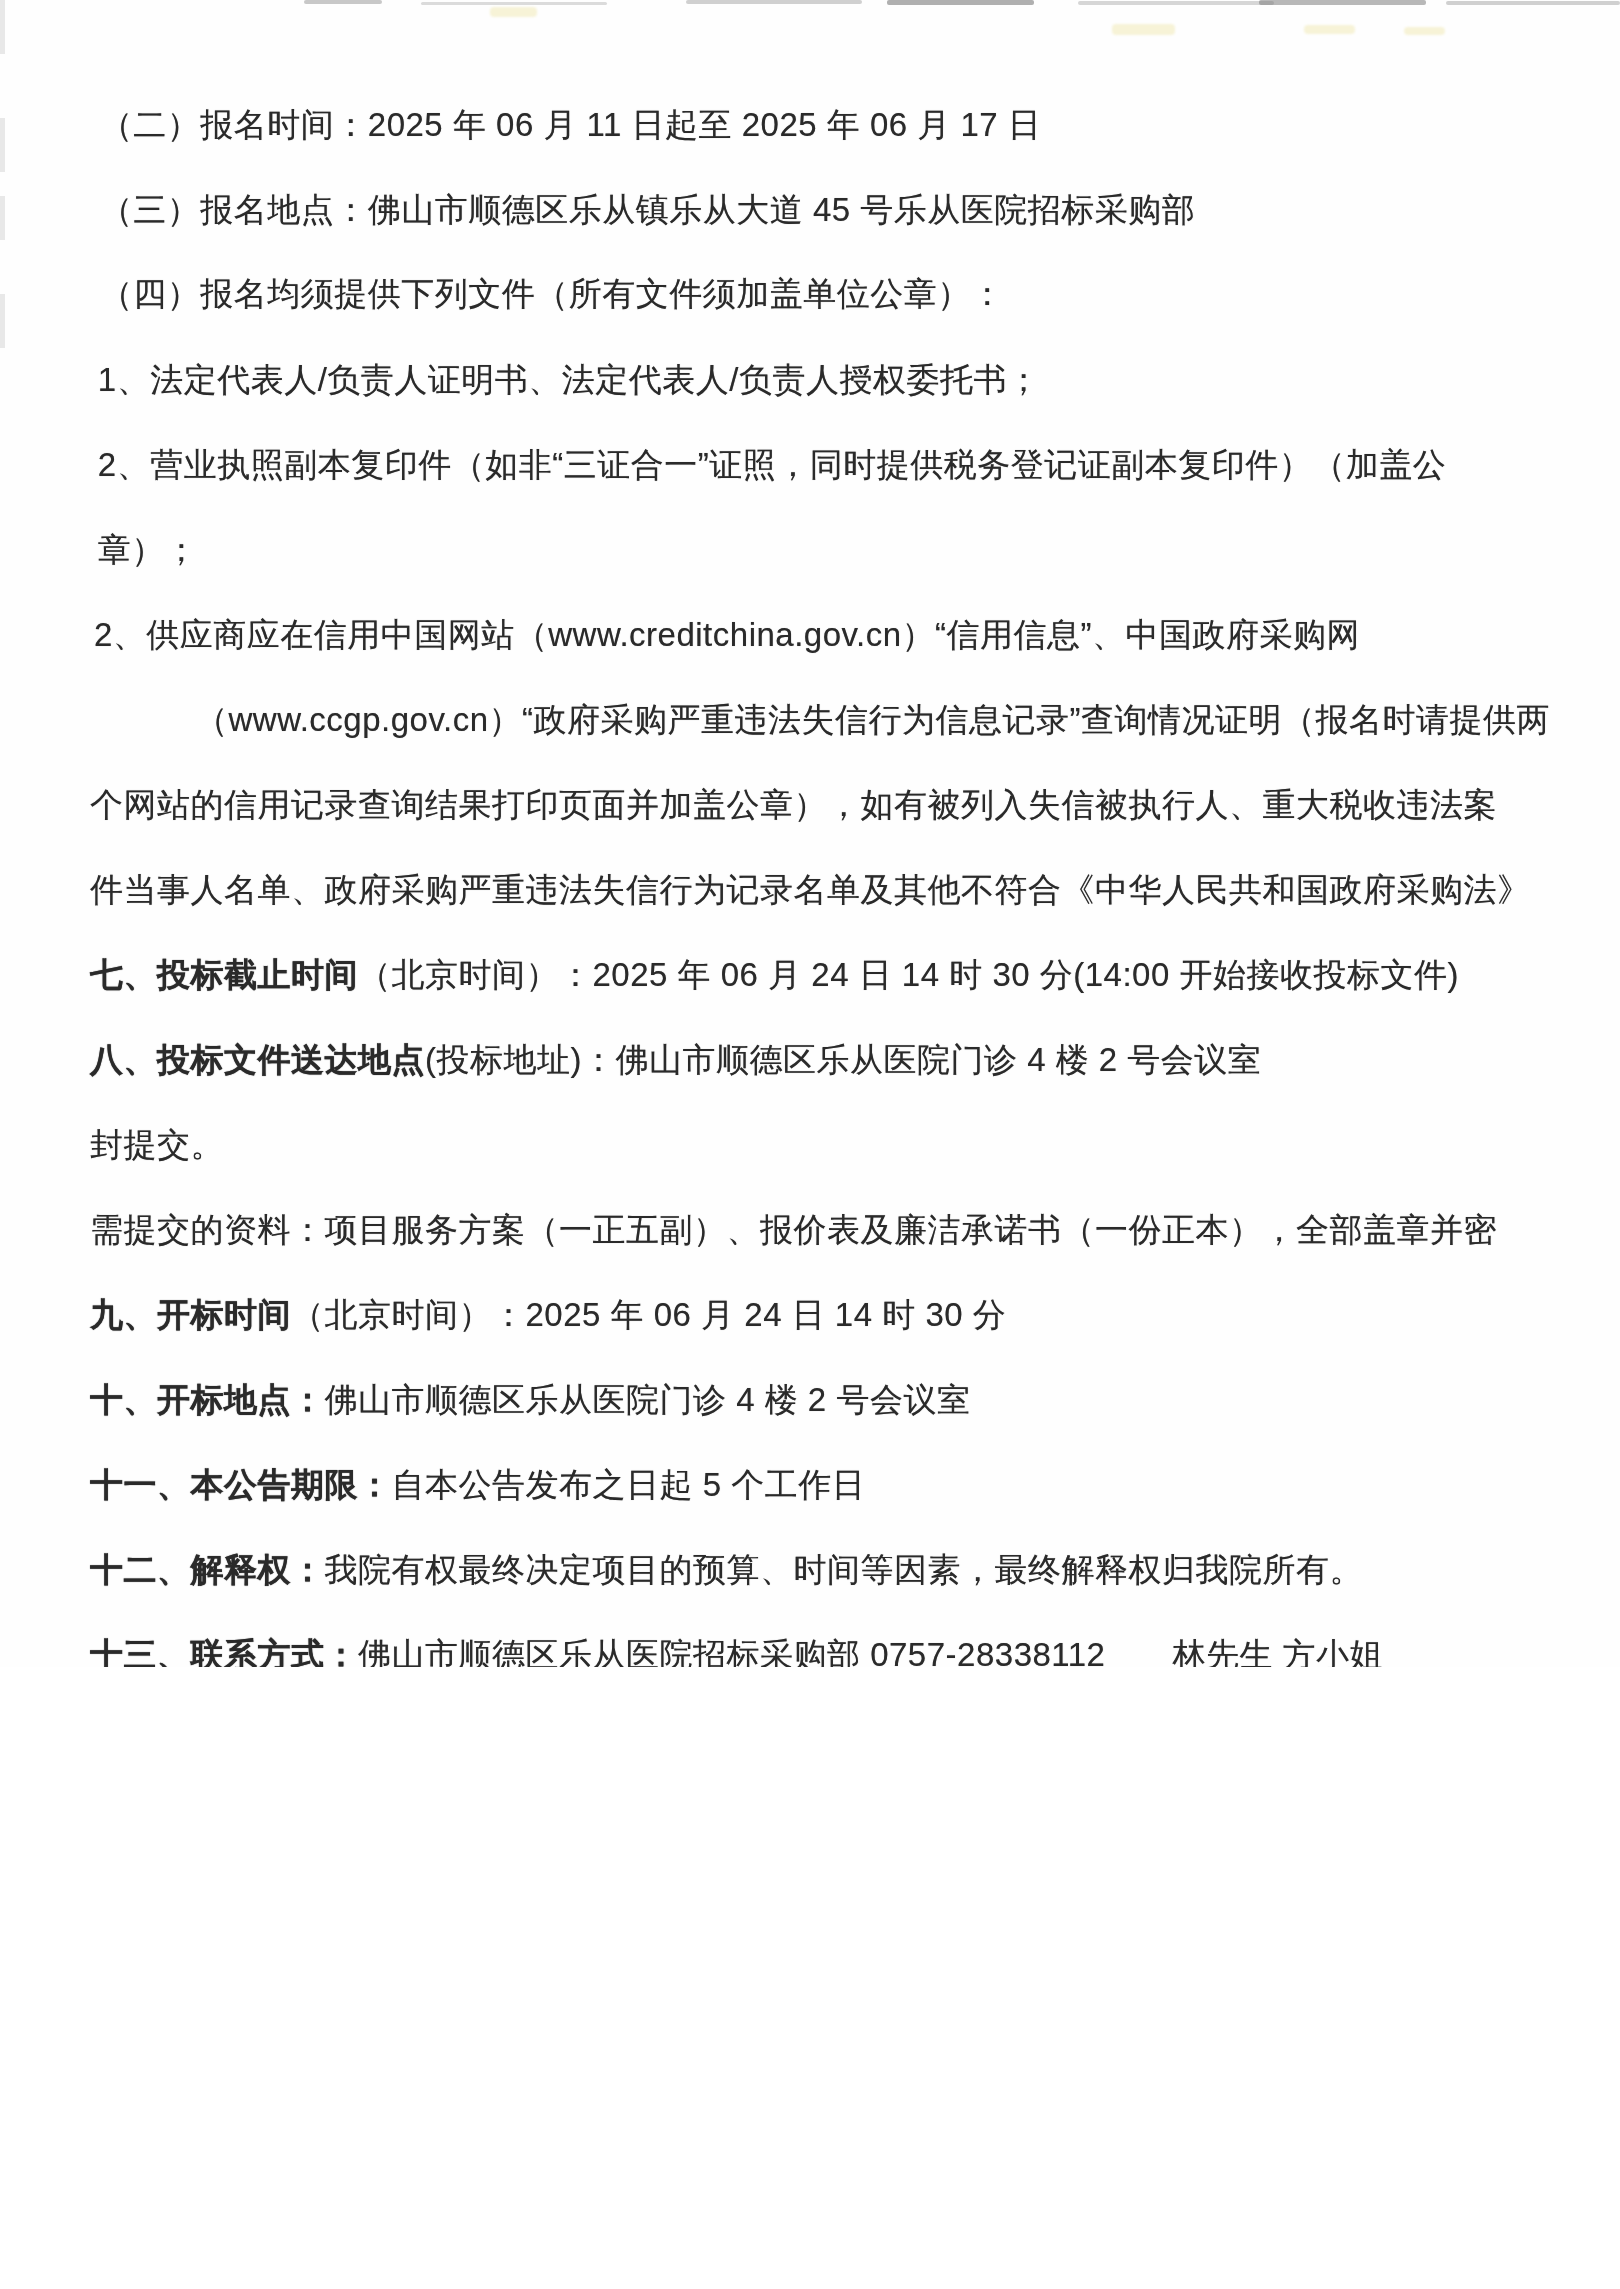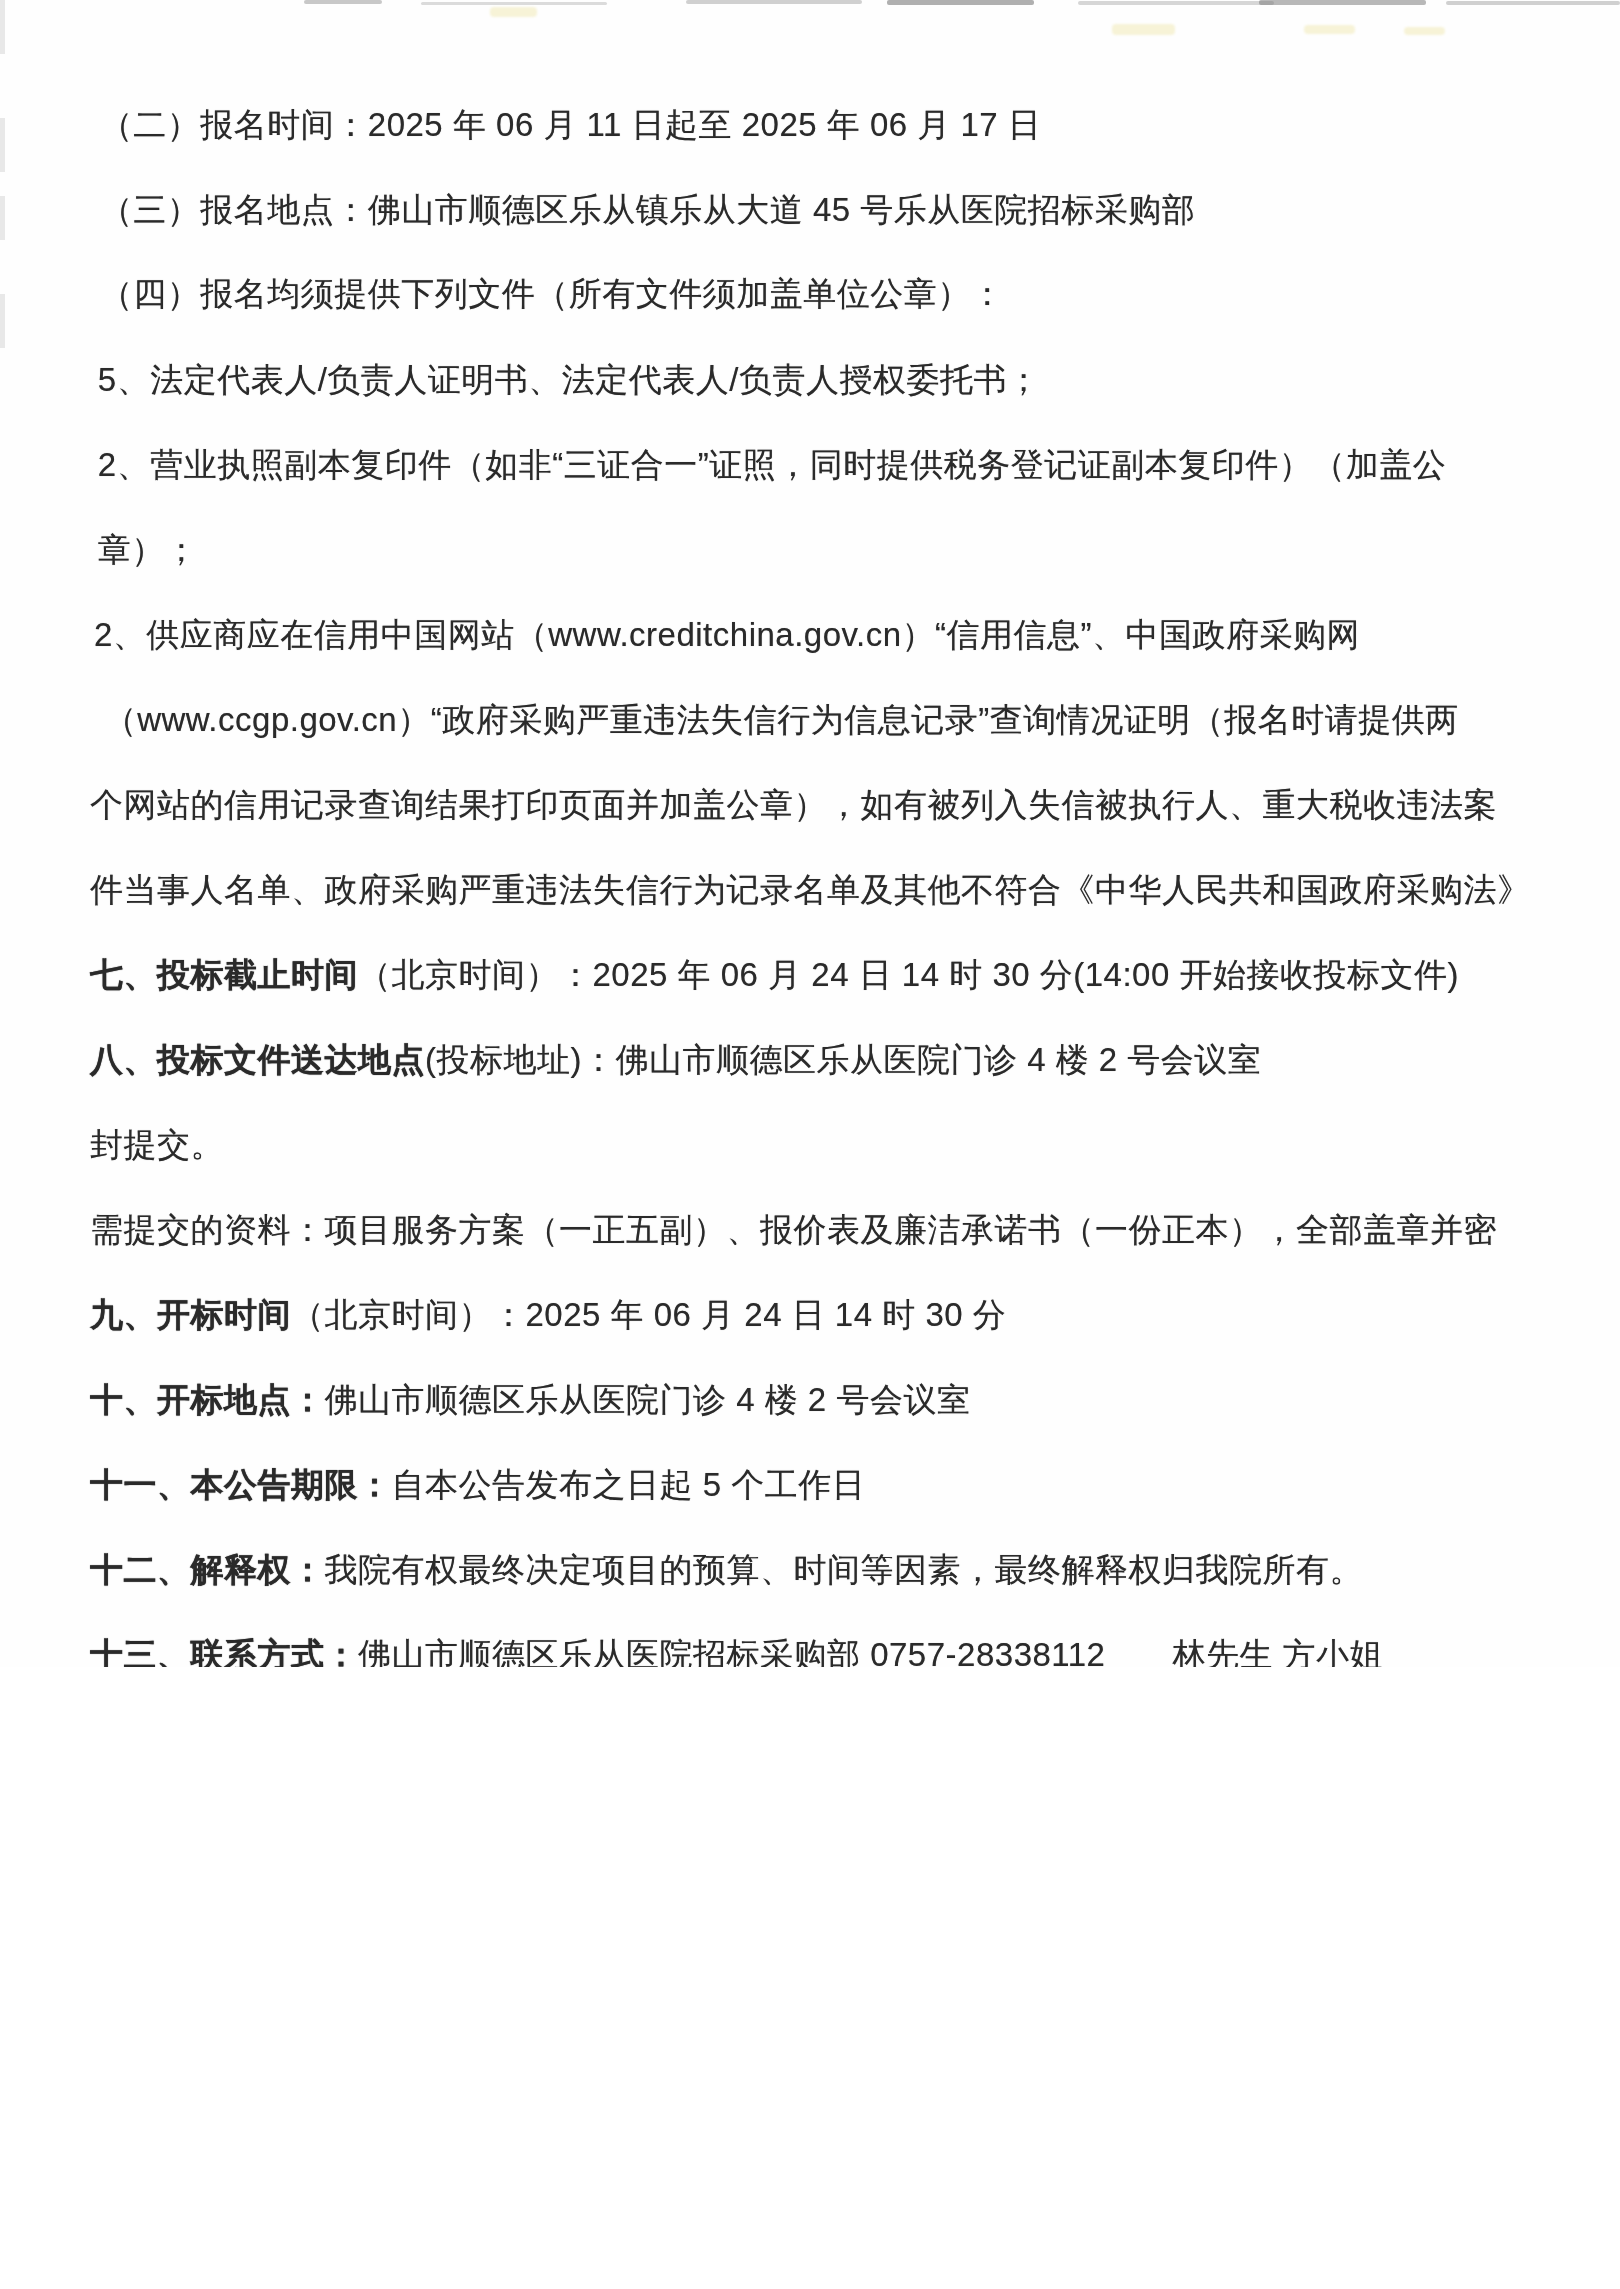--- a/index.html
+++ b/index.html
@@ -54,25 +54,25 @@
   <div class="artifact leftmark" style="left:0;top:118px;width:4.9px;height:54px;"></div>
   <div class="artifact leftmark" style="left:0;top:196px;width:4.9px;height:44px;"></div>
   <div class="artifact leftmark" style="left:0;top:294px;width:4.9px;height:54px;"></div>
 
   <div class="artifact smudge" style="left:784px;top:2256px;width:147px;height:23.5px;"></div>
 
   <div class="doc">
       <div class="line" style="padding-left: 9.8px;"><span>（二）报名时间：2025 年 06 月 11 日起至 2025 年 06 月 17 日</span></div>
       <div class="line" style="padding-left: 9.8px;"><span>（三）报名地点：佛山市顺德区乐从镇乐从大道 45 号乐从医院招标采购部</span></div>
       <div class="line" style="padding-left: 9.8px; font-family: Liberation Serif, serif;"><span>（四）报名均须提供下列文件（所有文件须加盖单位公章）：</span></div>
-      <div class="line" style="padding-left: 7.8px;"><span>5、法定代表人/负责人证明书、法定代表人/负责人授权委托书；</span></div>
+      <div class="line" style="padding-left: 7.8px;"><span>1、法定代表人/负责人证明书、法定代表人/负责人授权委托书；</span></div>
       <div class="line" style="padding-left: 7.8px;"><span>2、营业执照副本复印件（如非“三证合一”证照，同时提供税务登记证副本复印件）（加盖公</span></div>
       <div class="line" style="padding-left: 7.8px;"><span>章）；</span></div>
       <div class="line" style="padding-left: 3.9px;"><span>2、供应商应在信用中国网站（www.creditchina.gov.cn）“信用信息”、中国政府采购网</span></div>
-      <div class="line" style="padding-left: 13.7px;"><span>（www.ccgp.gov.cn）“政府采购严重违法失信行为信息记录”查询情况证明（报名时请提供两</span></div>
+      <div class="line" style="padding-left: 13.7px; text-align: right;"><span>（www.ccgp.gov.cn）“政府采购严重违法失信行为信息记录”查询情况证明（报名时请提供两</span></div>
       <div class="line"><span>个网站的信用记录查询结果打印页面并加盖公章），如有被列入失信被执行人、重大税收违法案</span></div>
       <div class="line"><span>件当事人名单、政府采购严重违法失信行为记录名单及其他不符合《中华人民共和国政府采购法》</span></div>
       <div class="line"><span class="b">七、投标截止时间</span><span>（北京时间）：2025 年 06 月 24 日 14 时 30 分(14:00 开始接收投标文件)</span></div>
       <div class="line"><span class="b">八、投标文件送达地点</span><span>(投标地址)：佛山市顺德区乐从医院门诊 4 楼 2 号会议室</span></div>
       <div class="line"><span>封提交。</span></div>
       <div class="line"><span>需提交的资料：项目服务方案（一正五副）、报价表及廉洁承诺书（一份正本），全部盖章并密</span></div>
       <div class="line"><span class="b">九、开标时间</span><span>（北京时间）：2025 年 06 月 24 日 14 时 30 分</span></div>
       <div class="line"><span class="b">十、开标地点：</span><span>佛山市顺德区乐从医院门诊 4 楼 2 号会议室</span></div>
       <div class="line"><span class="b">十一、本公告期限：</span><span>自本公告发布之日起 5 个工作日</span></div>
       <div class="line"><span class="b">十二、解释权：</span><span>我院有权最终决定项目的预算、时间等因素，最终解释权归我院所有。</span></div>

